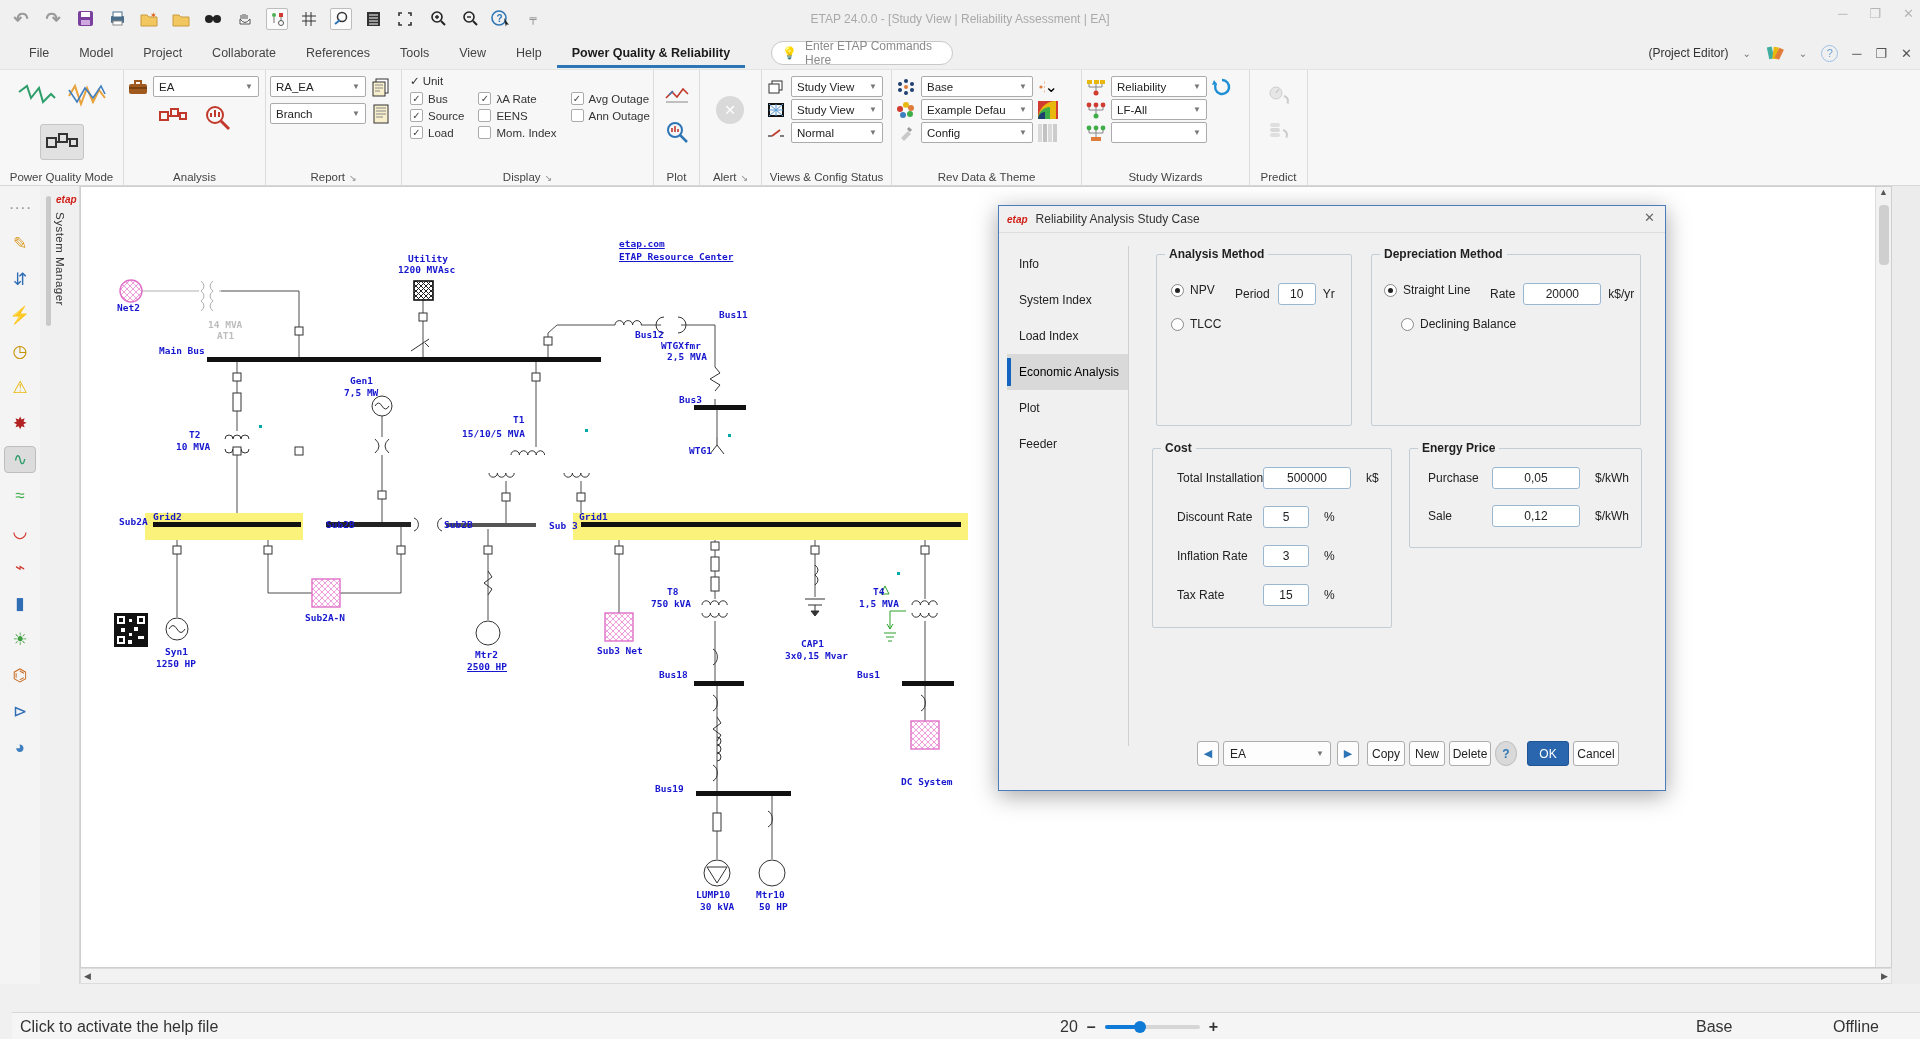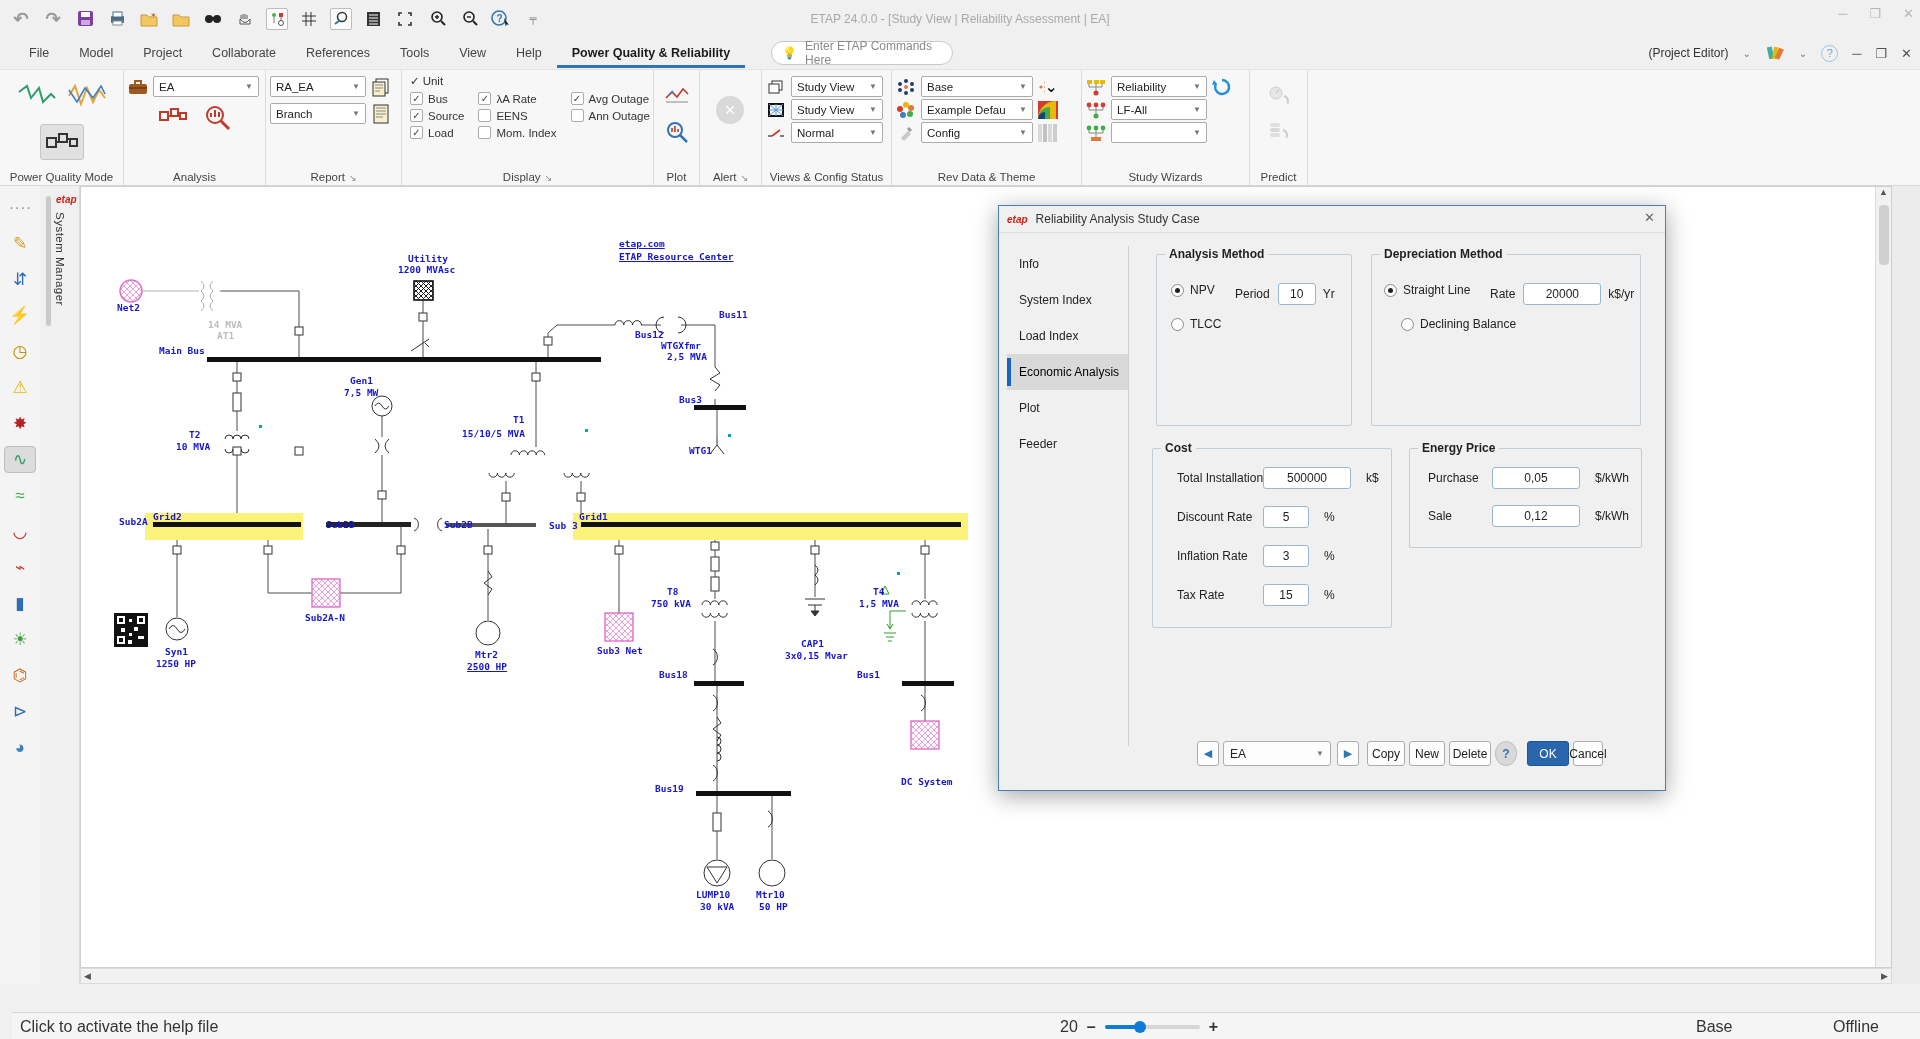--- a/index.html
+++ b/index.html
@@ -961,21 +961,21 @@
       <span class="fbtn fcombo" style="justify-content:space-between; padding:0 6px">
           <span>EA</span>
           <span style="color:#777;font-size:8px">▼</span>
         </span>
       <span class="fbtn arrowbtn" style="left:338px; width:22px">▶</span>
       <span class="fbtn" style="left:368px; width:38px">Copy</span>
       <span class="fbtn" style="left:410px; width:36px">New</span>
       <span class="fbtn" style="left:450px; width:42px">Delete</span>
       <span class="fbtn helpbtn" style="left:496px">?</span>
       <span class="fbtn blue" style="left:528px; width:42px">OK</span>
-      <span class="fbtn" style="left:574px; width:30px">Cancel</span>
+      <span class="fbtn" style="left:574px; width:46px">Cancel</span>
     </div>
   </div>
 
 
   <div class="statusbar">
     <span class="sleft">Click to activate the help file</span>
     <div class="zoomctl">
       <span>20</span>
       <span class="zsign">–</span>
       <span class="ztrack">

